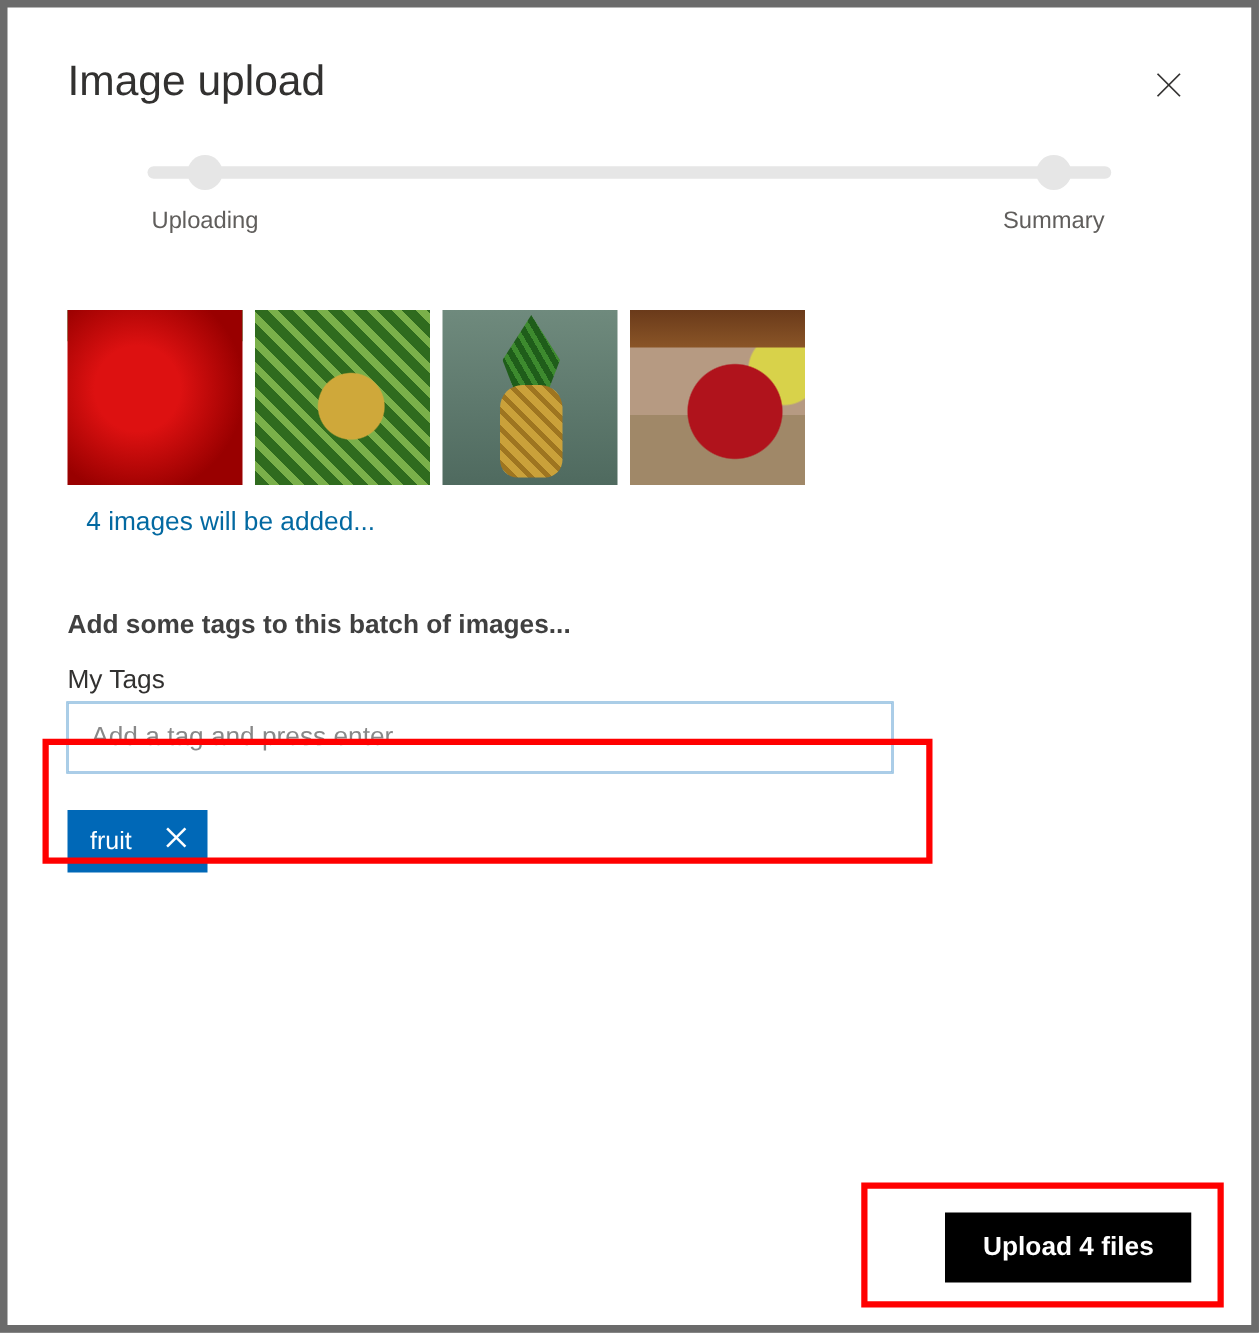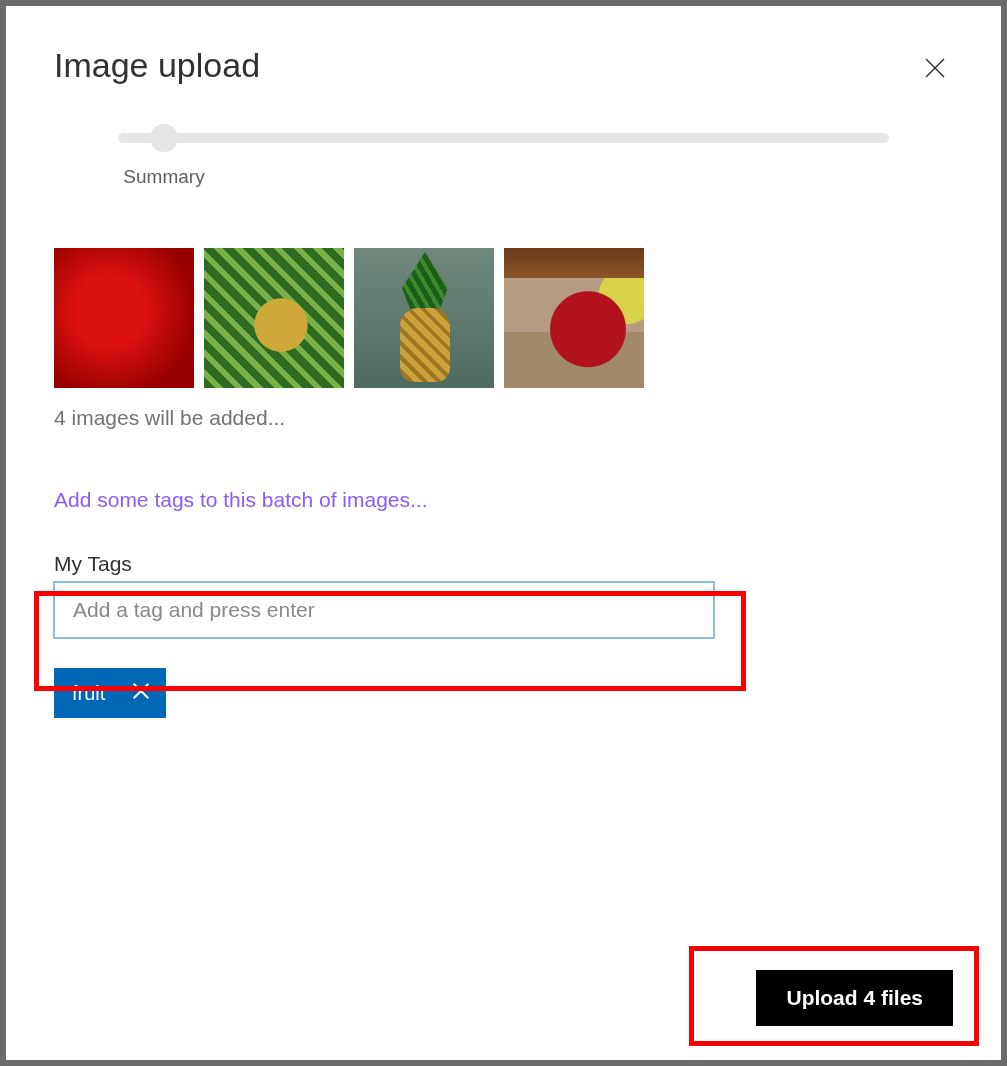--- a/index.html
+++ b/index.html
@@ -109,32 +109,33 @@
   .thumb {
     width: 140px;
     height: 140px;
     background: #888;
     position: relative;
     overflow: hidden;
   }
   .status-line {
     margin-top: 18px;
     font-size: 21px;
-    color: #737373;
+    color: #0369a1;
+    margin-left: 15px;
   }
 
   
   .tag-heading {
     margin-top: 58px;
     font-size: 21px;
-    font-weight: 400;
-    color: #8b5cf6;
+    font-weight: 700;
+    color: #404040;
   }
   .my-tags-label {
-    margin-top: 40px;
+    margin-top: 20px;
     font-size: 21px;
     color: #323130;
   }
   .tag-input-wrap {
     position: relative;
     margin-top: 6px;
   }
   .tag-input {
     width: 660px;
     box-sizing: border-box;
@@ -257,20 +258,24 @@
           </svg>
         </span>
       </div>
     </div>
 
     <div class="stepper">
       <div class="stepper-track"></div>
       <div class="stepper-row">
         <div class="step">
           <div class="step-dot inactive"></div>
+          <div class="step-label">Uploading</div>
+        </div>
+        <div class="step">
+          <div class="step-dot inactive"></div>
           <div class="step-label">Summary</div>
         </div>
       </div>
     </div>
 
     <div class="thumbs">
       <div class="thumb thumb-strawberry"></div>
       <div class="thumb thumb-pineapple-top"></div>
       <div class="thumb thumb-pineapple"></div>
       <div class="thumb thumb-apple"></div>

